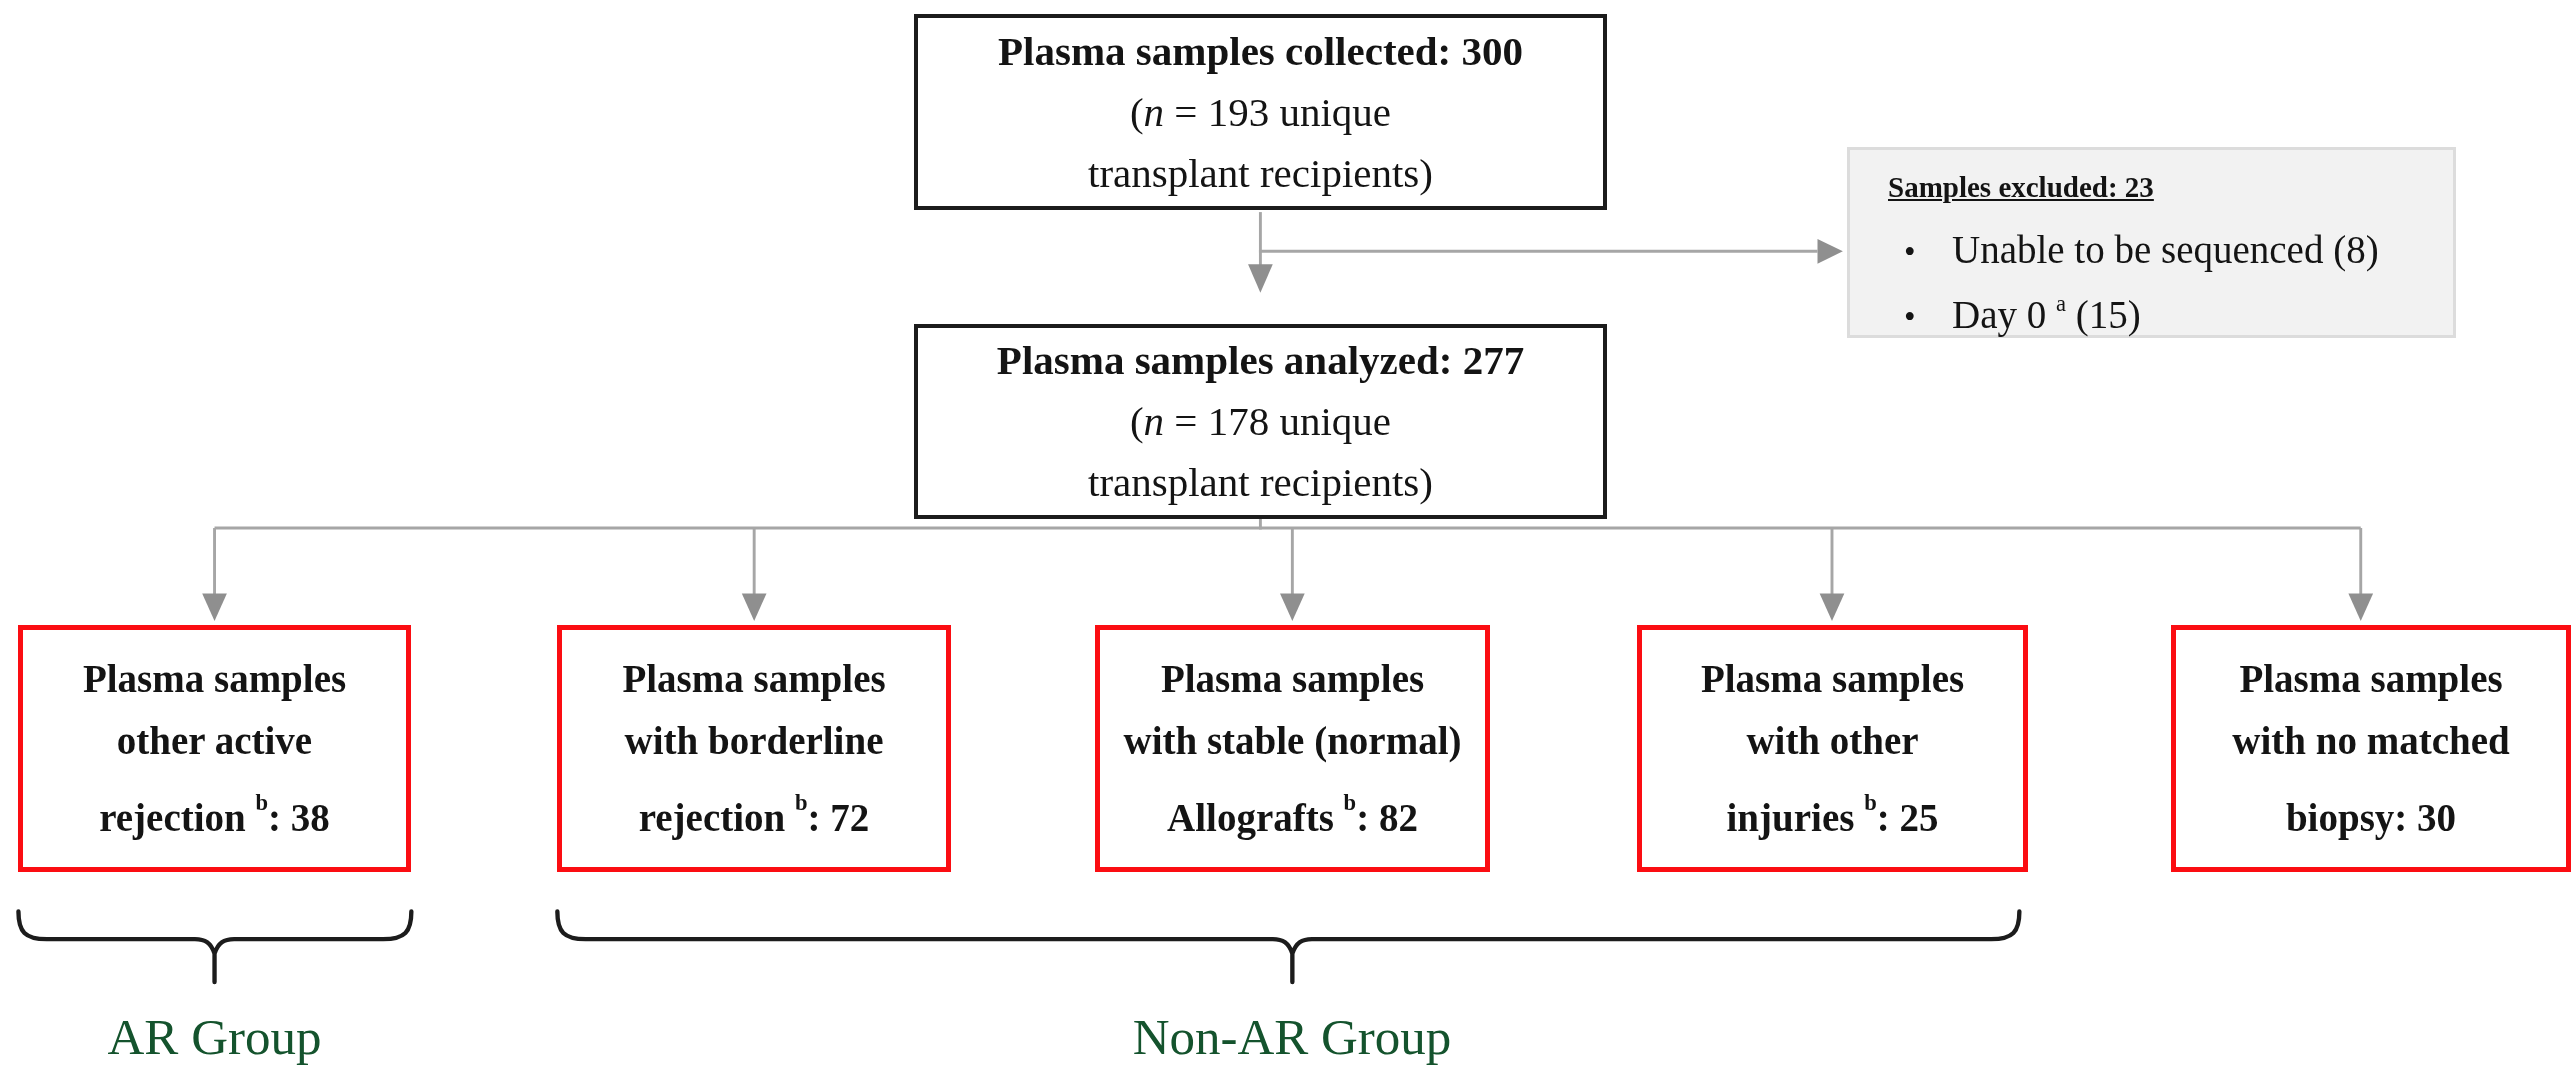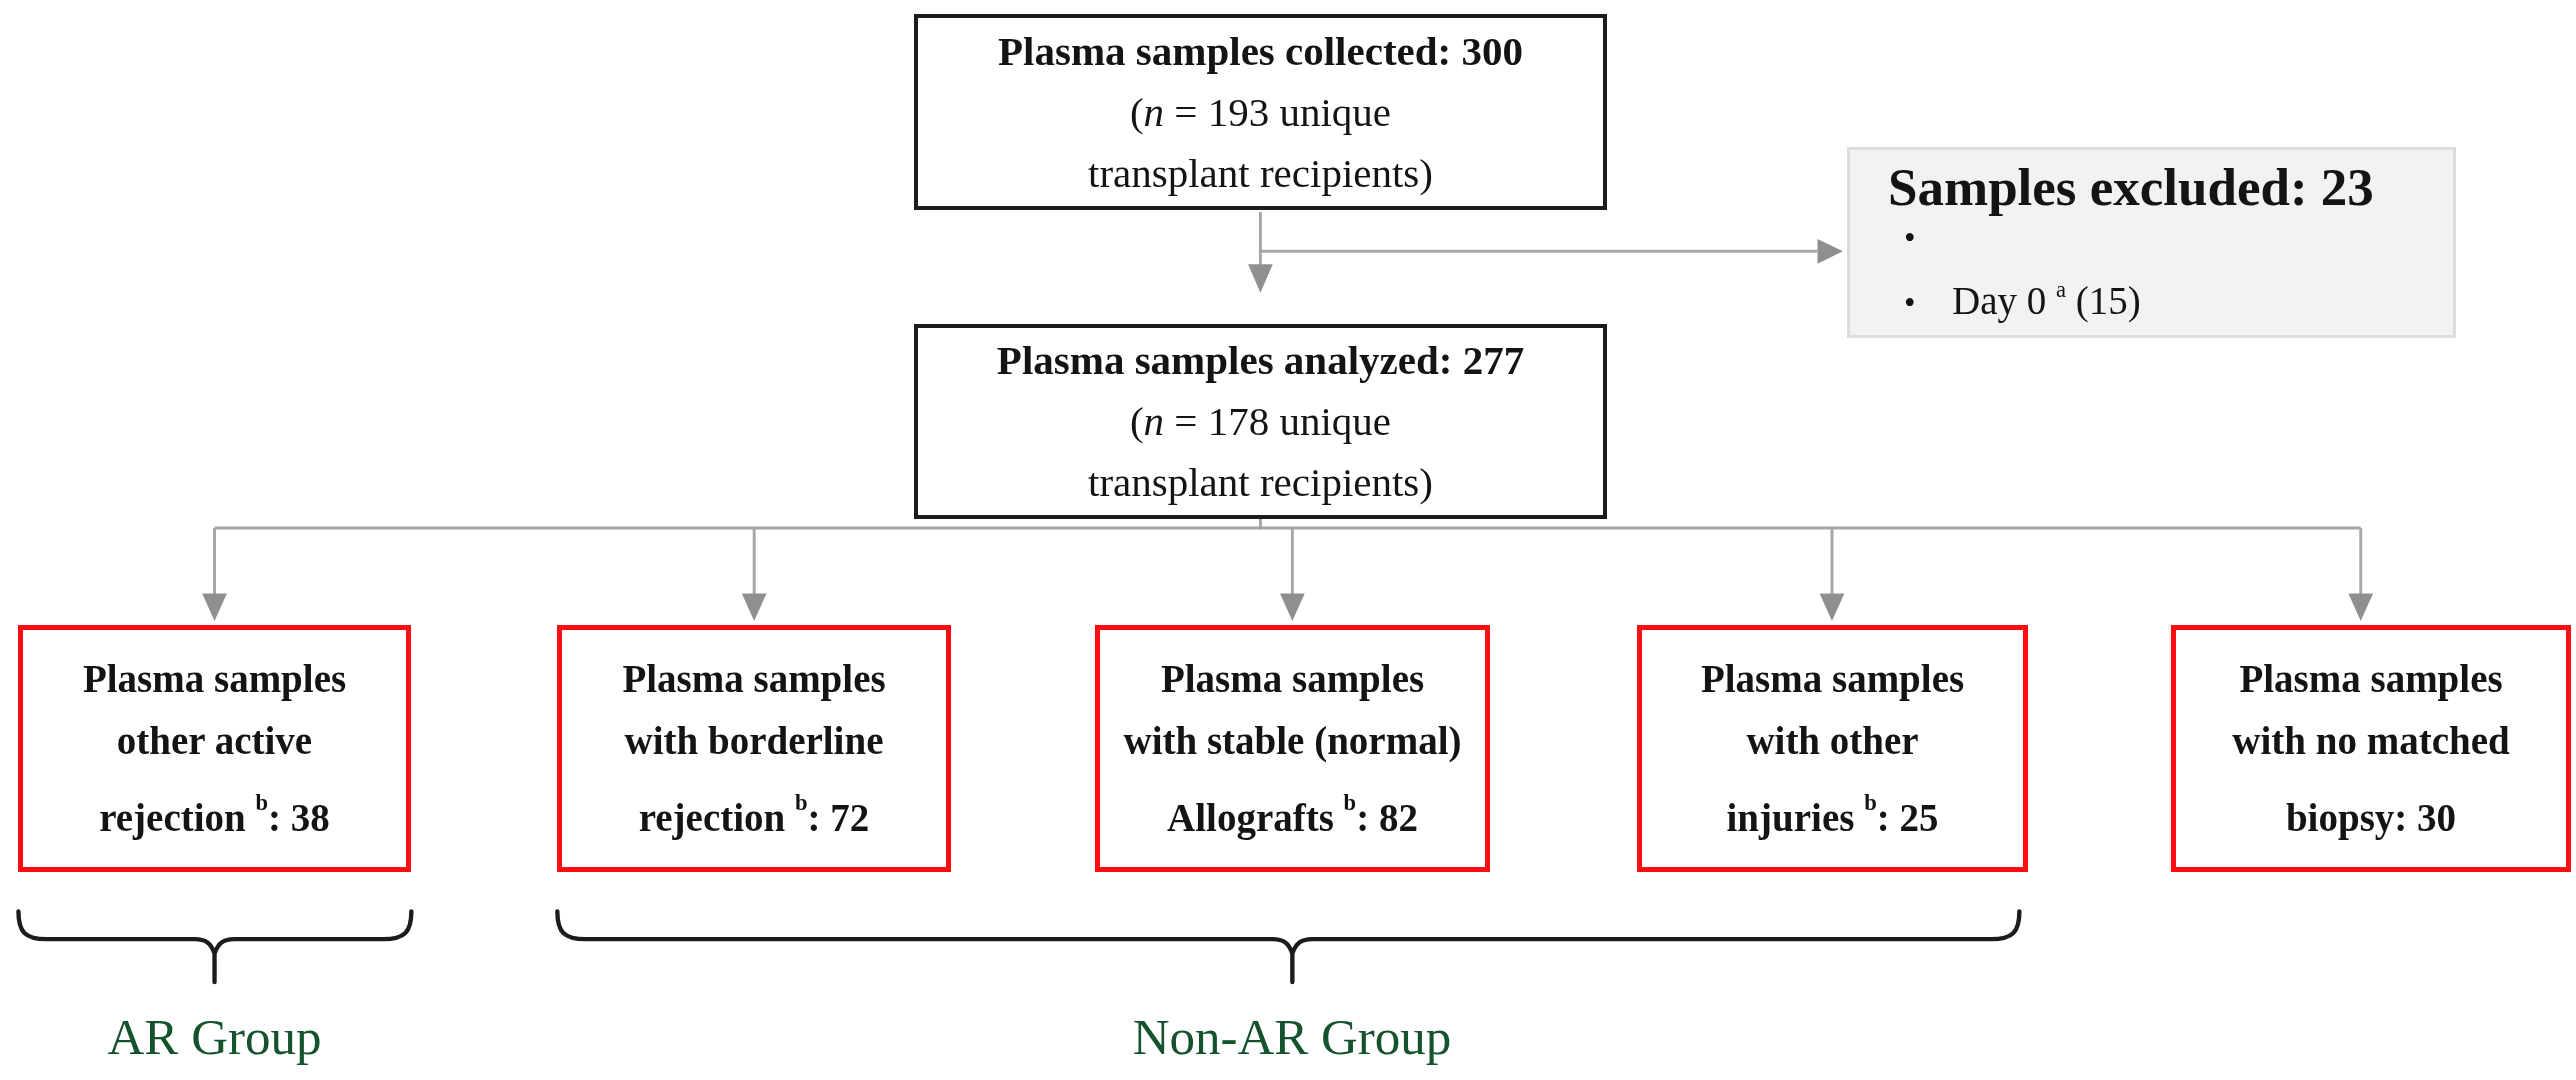--- a/index.html
+++ b/index.html
@@ -46,21 +46,21 @@
     white-space: nowrap;
   }
   .excluded-box {
     position: absolute;
     background: var(--excluded-bg);
     border: 3.6px solid var(--excluded-border);
     font-size: 39px; line-height: 51px;
     padding: 11.6px 14.5px 0 38px;
     text-align: left;
   }
-  .excluded-box .title { font-weight: bold; font-size: 53px; }
+  .excluded-box .title { font-weight: bold; font-size: 29px; text-decoration: underline; }
   .bullet-row { display: flex; align-items: baseline; }
   .bullet-row .bullet { flex: 0 0 64px; padding-left: 16px; font-size: 33px; }
   .var-n { font-style: italic; }
   .sup { font-size: 58%; vertical-align: 34%; }
   .group-label {
     position: absolute;
     text-align: center;
     font-size: 51px; line-height: 58px;
     color: #14532d;
   }
@@ -100,20 +100,21 @@
   <div class="node stage-box" style="left:914px; top:14px; width:693px; height:196px;">
     <div class="title">Plasma samples collected: 300</div>
     <div><span>(</span><span class="var-n">n</span><span> = 193 unique</span></div>
     <div>transplant recipients)</div>
   </div>
 
   <div class="excluded-box" style="left:1847px; top:147px; width:609px; height:191px;">
     <div class="title">Samples excluded: 23</div>
     <div class="bullet-row">
       <span class="bullet">•</span>
+      <span><span>Unable to be sequenced (8)</span><span class="sup"></span><span></span></span>
     </div>
     <div class="bullet-row">
       <span class="bullet">•</span>
       <span><span>Day 0 </span><span class="sup">a</span><span> (15)</span></span>
     </div>
   </div>
 
   <div class="node stage-box" style="left:914px; top:296px; width:693px; height:195px;margin-top:28px;">
     <div class="title">Plasma samples analyzed: 277</div>
     <div><span>(</span><span class="var-n">n</span><span> = 178 unique</span></div>

